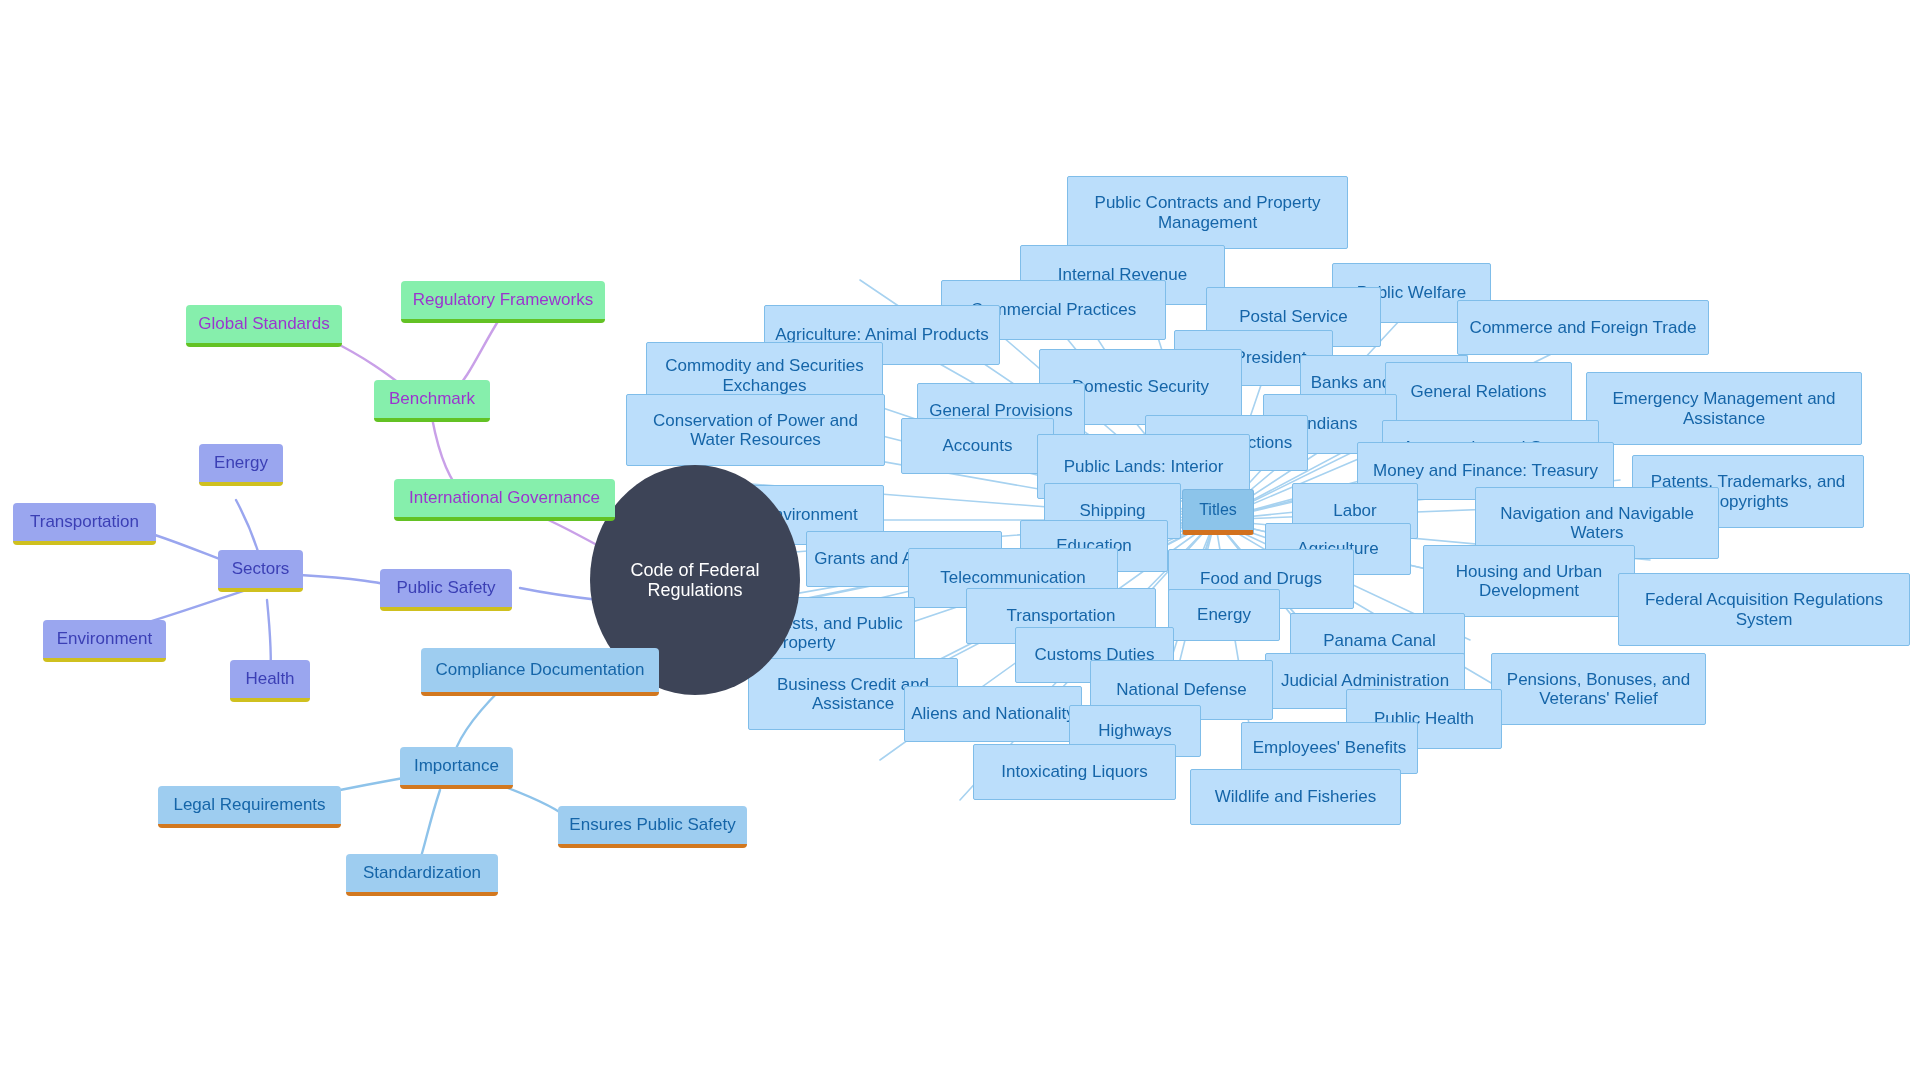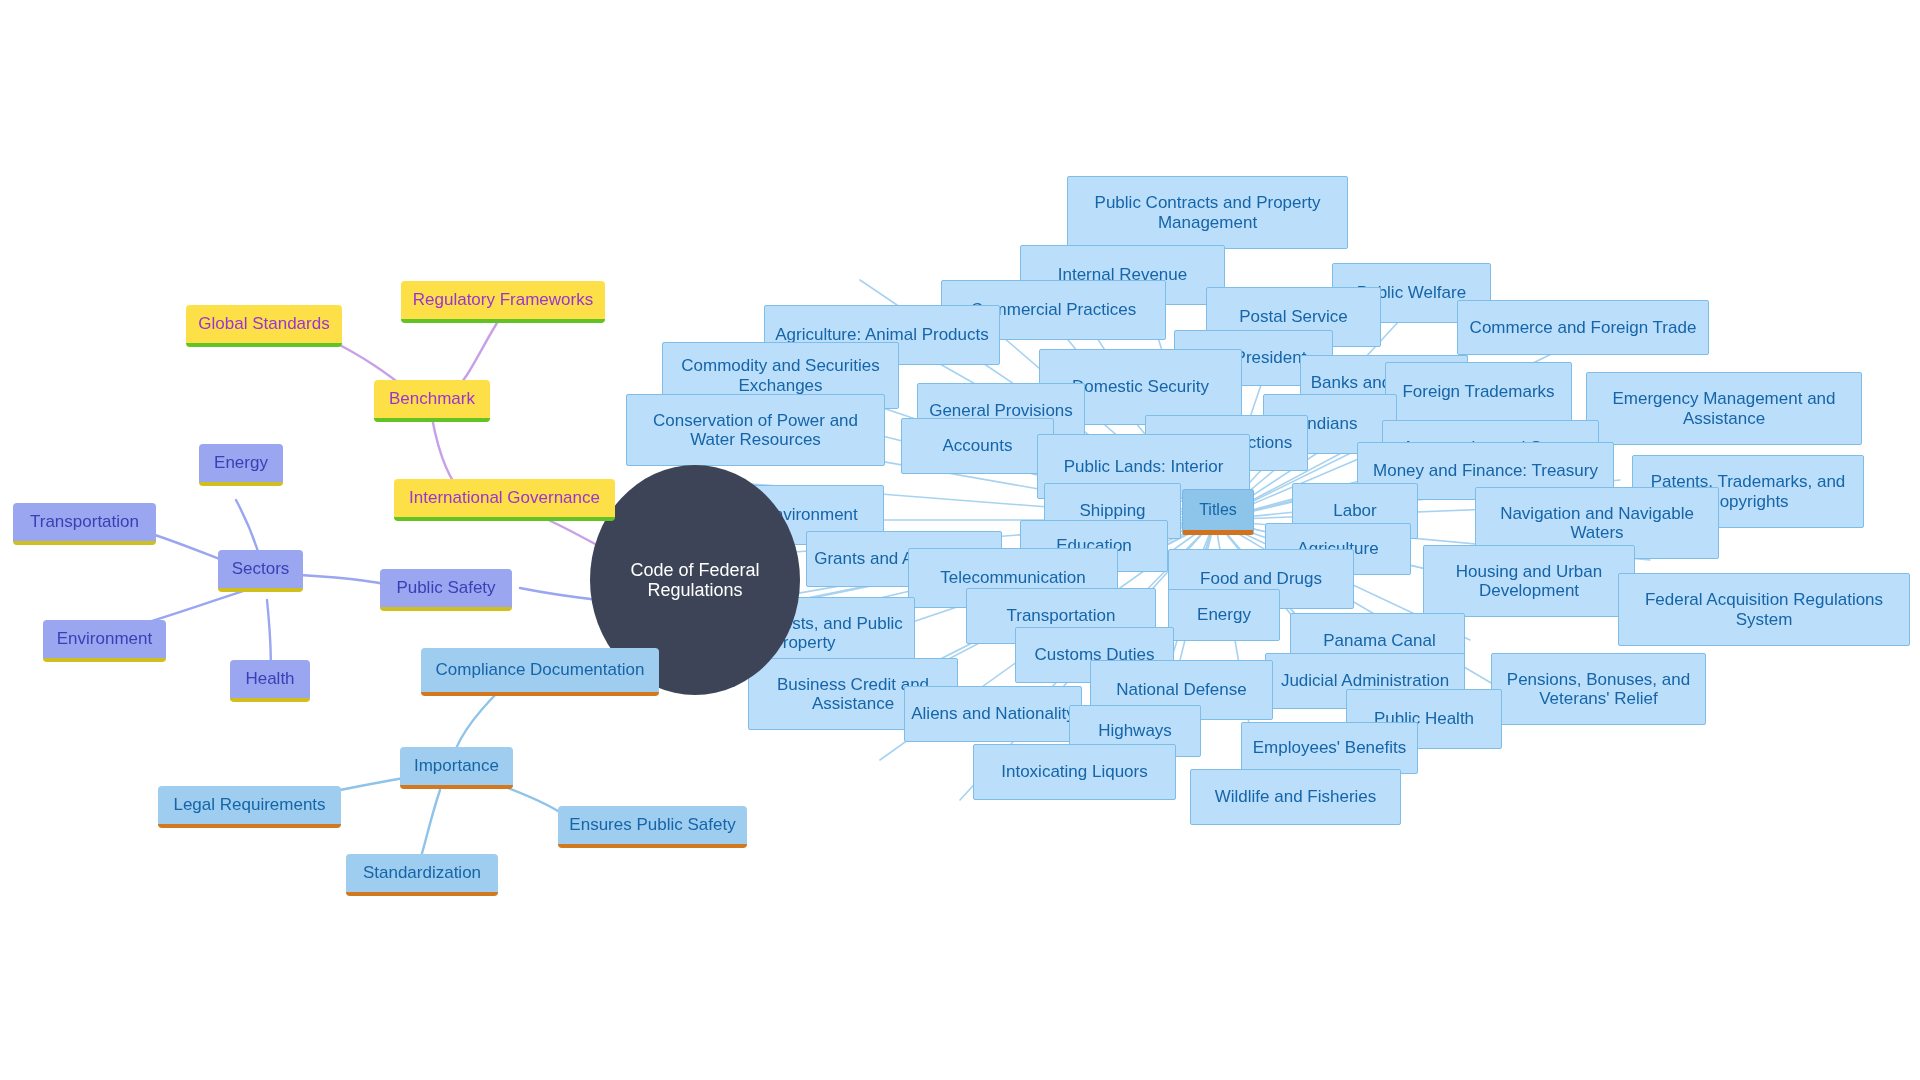--- a/index.html
+++ b/index.html
@@ -21,21 +21,21 @@
 
   
   .n-lblue{background:#9ecdf0;border-radius:4px;color:#1565a8;font-size:17px;
            border-bottom:4px solid #d2781f;}
 
   
   .n-peri{background:#9aa6ef;border-radius:4px;color:#3b3fb5;font-size:17px;
           border-bottom:4px solid #cfc01f;}
 
   
-  .n-violet{background:#fde047;border-radius:4px;color:#9b35cf;font-size:17px;
+  .n-violet{background:#86efac;border-radius:4px;color:#9b35cf;font-size:17px;
             border-bottom:4px solid #63c224;}
 
   
   .n-root{background:#3d4457;border-radius:50%;color:#ffffff;font-size:18px;
           box-shadow:none;}
 </style>
 </head>
 <body>
 
 <div id="stage">
@@ -127,24 +127,24 @@
   </svg>
 
   <div class="node n-title" style="left:1067px;top:176px;width:281px;height:73px;">Public Contracts and Property Management</div>
   <div class="node n-title" style="left:1020px;top:245px;width:205px;height:60px;">Internal Revenue</div>
   <div class="node n-title" style="left:1332px;top:263px;width:159px;height:60px;">Public Welfare</div>
   <div class="node n-title" style="left:941px;top:280px;width:225px;height:60px;">Commercial Practices</div>
   <div class="node n-title" style="left:1206px;top:287px;width:175px;height:60px;">Postal Service</div>
   <div class="node n-title" style="left:1457px;top:300px;width:252px;height:55px;">Commerce and Foreign Trade</div>
   <div class="node n-title" style="left:764px;top:305px;width:236px;height:60px;">Agriculture: Animal Products</div>
   <div class="node n-title" style="left:1174px;top:330px;width:159px;height:56px;">The President</div>
-  <div class="node n-title" style="left:662px;top:342px;width:237px;height:67px;">Commodity and Securities Exchanges</div>
+  <div class="node n-title" style="left:646px;top:342px;width:237px;height:67px;">Commodity and Securities Exchanges</div>
   <div class="node n-title" style="left:1039px;top:349px;width:203px;height:76px;text-align:center;">Domestic Security</div>
   <div class="node n-title" style="left:1300px;top:355px;width:168px;height:56px;">Banks and Banking</div>
-  <div class="node n-title" style="left:1385px;top:362px;width:187px;height:60px;">Foreign Trademarks</div>
+  <div class="node n-title" style="left:1385px;top:362px;width:187px;height:60px;">General Relations</div>
   <div class="node n-title" style="left:1586px;top:372px;width:276px;height:73px;">Emergency Management and Assistance</div>
   <div class="node n-title" style="left:626px;top:394px;width:259px;height:72px;">Conservation of Power and Water Resources</div>
   <div class="node n-title" style="left:917px;top:383px;width:168px;height:56px;">General Provisions</div>
   <div class="node n-title" style="left:1263px;top:394px;width:134px;height:60px;">Indians</div>
   <div class="node n-title" style="left:901px;top:418px;width:153px;height:56px;">Accounts</div>
   <div class="node n-title" style="left:1145px;top:415px;width:163px;height:56px;">Federal Elections</div>
   <div class="node n-title" style="left:1382px;top:420px;width:217px;height:56px;">Aeronautics and Space</div>
   <div class="node n-title" style="left:1037px;top:434px;width:213px;height:65px;">Public Lands: Interior</div>
   <div class="node n-title" style="left:1357px;top:442px;width:257px;height:58px;">Money and Finance: Treasury</div>
   <div class="node n-title" style="left:1632px;top:455px;width:232px;height:73px;">Patents, Trademarks, and Copyrights</div>

